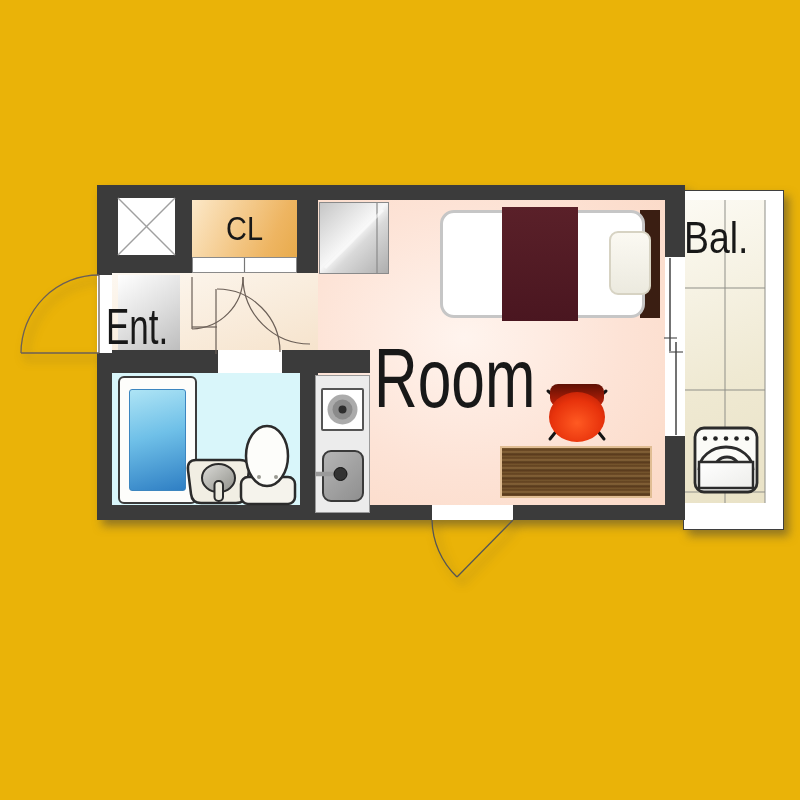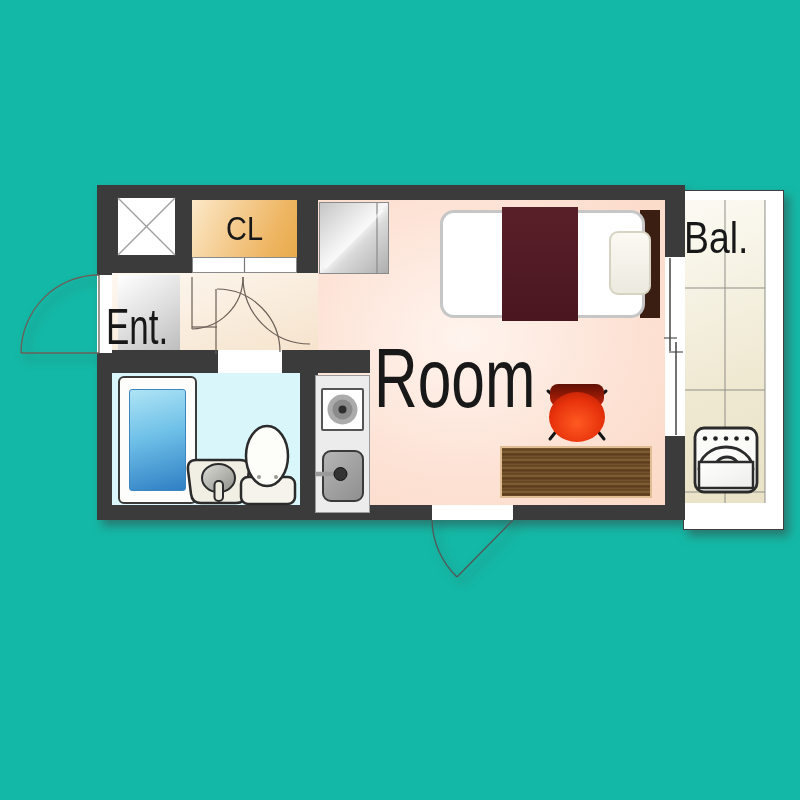--- a/index.html
+++ b/index.html
@@ -1,16 +1,16 @@
 <!DOCTYPE html>
 <html style="--wall: #3b3b3b; --room_floor: #fbd9c6; --room_floor_light: #fff4ee; --closet_orange: #eeb562; --closet_orange_light: #fce8c8; --entrance_gray: #bcbcbc; --hall_floor: #f6e3cc; --bathroom_cyan: #d9f6fa; --balcony_tile: #e9e2c6; --balcony_tile_light: #fcfaf3; --water_blue: #2f7fc4; --bed_blanket: #4a1620; --bed_headboard: #3a1e12; --chair_red: #d62305; --table_wood: #6e4c28; --outline_dark: #2b2b2b;"><head>
 <meta charset="utf-8">
 <style>
   html,body{margin:0;padding:0;background:#ffffff;}
-  #stage{position:relative;width:800px;height:800px;background:#14b8a6;overflow:hidden;
+  #stage{position:relative;width:800px;height:800px;background:#eab308;overflow:hidden;
          font-family:"Liberation Sans",sans-serif;}
   .abs{position:absolute;}
   .plan{position:absolute;inset:0;filter:drop-shadow(5px 6px 5px rgba(60,60,60,0.5));}
   .wall{position:absolute;background:var(--wall,#3b3b3b);}
   .label{position:absolute;color:#181818;line-height:1;white-space:nowrap;
          transform-origin:left top;}
   svg{position:absolute;left:0;top:0;}
 </style>
 </head>
 <body>

